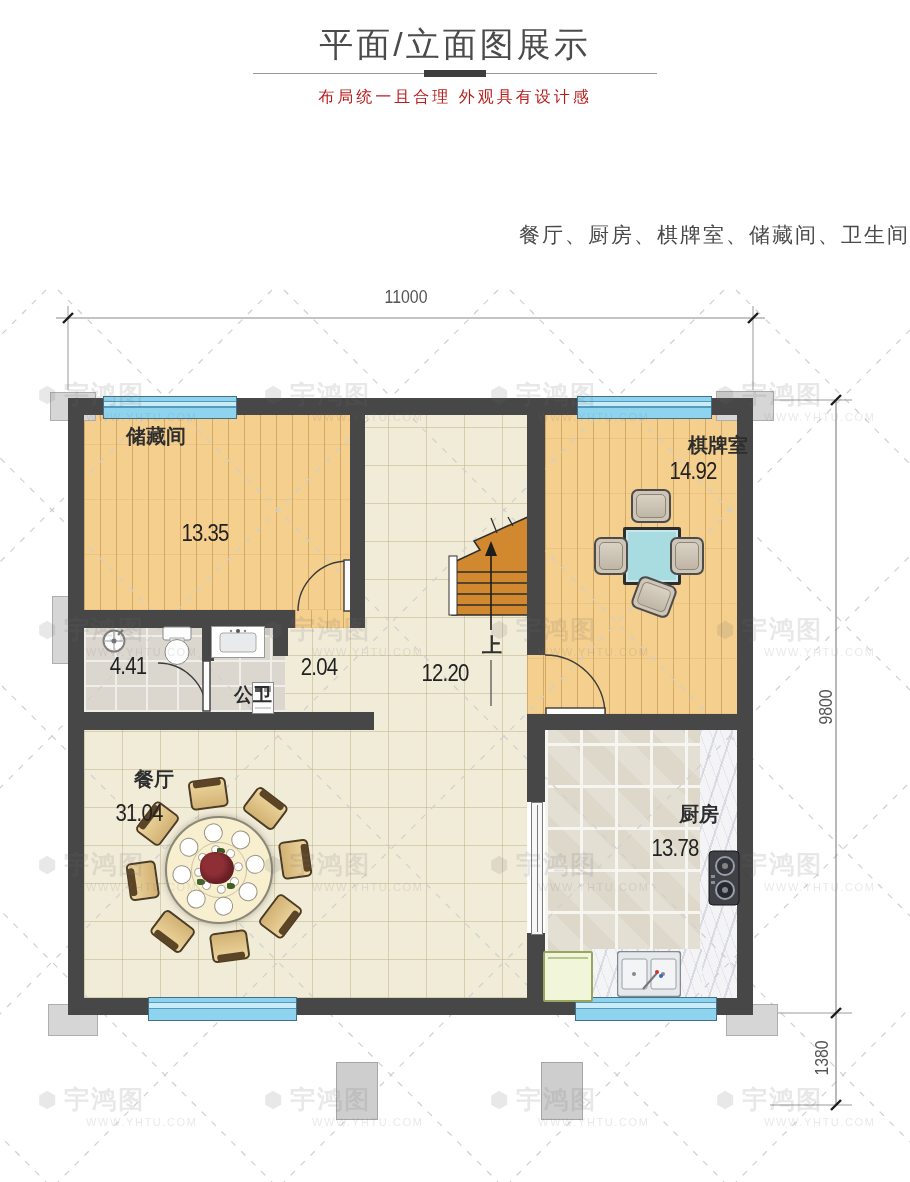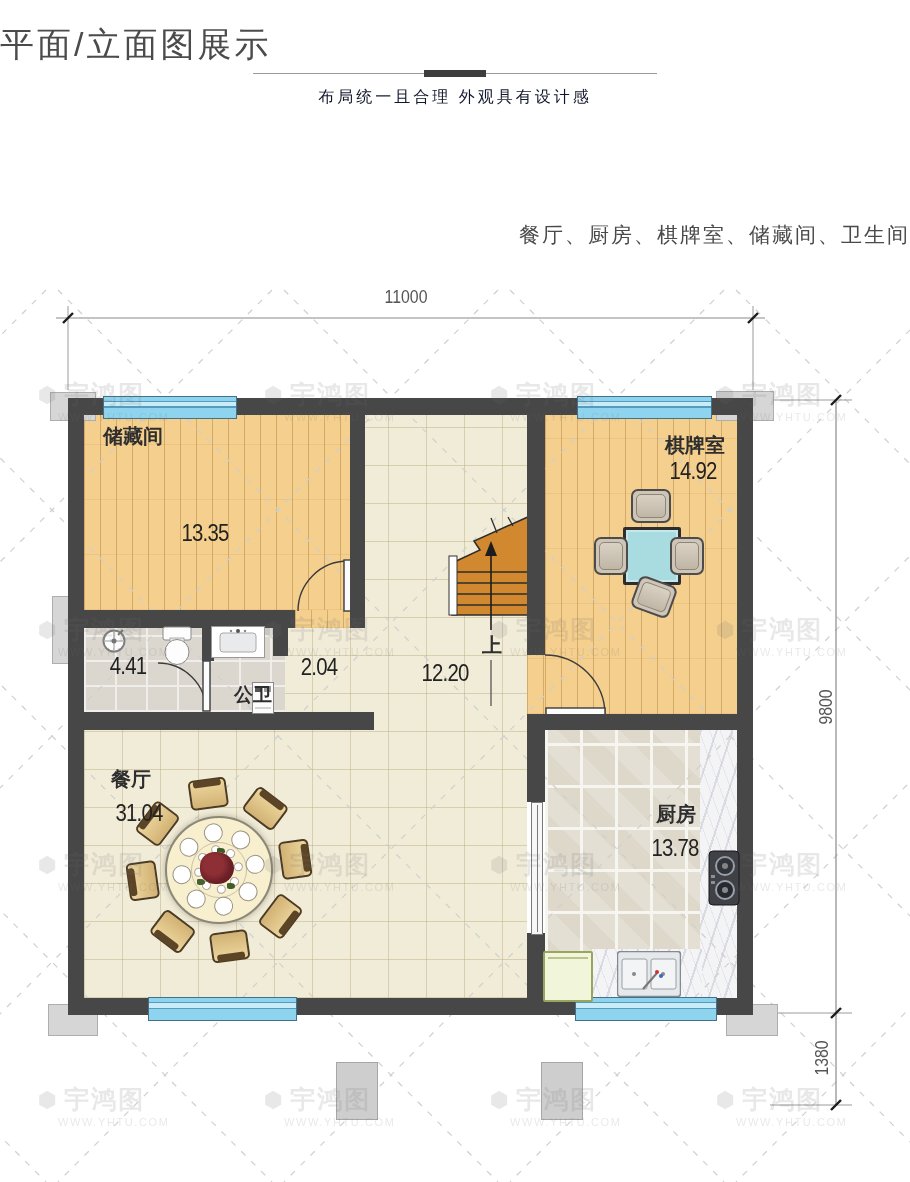--- a/index.html
+++ b/index.html
@@ -1,25 +1,25 @@
 <!DOCTYPE html>
 <html><head>
 <meta charset="utf-8">
 <style>
   html,body{margin:0;padding:0;background:#fff;}
   .page{position:relative;width:910px;height:1182px;background:#ffffff;overflow:hidden;
         font-family:"Liberation Sans",sans-serif;color:#333;}
 
   
-  .title{position:absolute;top:22px;left:0;width:100%;text-align:left;
+  .title{position:absolute;top:22px;left:0;width:100%;text-align:center;
          font-size:34px;letter-spacing:3px;color:#4b4b4b;font-weight:400;}
   .divider-line{position:absolute;top:73px;left:253px;width:404px;height:1px;background:#9a9a9a;}
   .divider-center{position:absolute;top:70px;left:424px;width:62px;height:7px;background:#3e3e3e;}
   .subtitle{position:absolute;top:87px;left:0;width:100%;text-align:center;
-            font-size:16px;letter-spacing:3px;color:#0f172a;}
+            font-size:16px;letter-spacing:3px;color:#b91c1c;}
   .banner{position:absolute;top:168px;left:330px;width:250px;height:41px;background:#c8161d;
           color:#fff;display:flex;align-items:center;justify-content:center;
           font-size:23px;letter-spacing:5px;font-weight:bold;
           font-family:"DejaVu Serif",serif;}
   .roomlist{position:absolute;top:221px;left:0;width:100%;text-align:right;
             font-size:21px;letter-spacing:2px;color:#4a4a4a;}
 
   
   .floor{position:absolute;}
   .floor-tile{background-color:#f1ecd8;
@@ -43,21 +43,21 @@
   .wall{position:absolute;background:#474747;}
   .window{position:absolute;border:1px solid #44718a;
     background:linear-gradient(180deg,#8fd4ee 0 18%,#549bbc 18% 24%,#c9ecf8 24% 44%,#549bbc 44% 50%,#8fd4ee 50% 100%);}
   .sill{position:absolute;background:#d6d6d6;border:1px solid #aeaeae;}
   .pillar{position:absolute;background:#cecece;border:1px solid #a6a6a6;}
   .slider{position:absolute;background:#f7f7f7;border:1px solid #7a7a7a;}
   .slider::after{content:"";position:absolute;left:50%;top:2px;bottom:2px;width:1px;background:#7a7a7a;}
 
   
   .label{position:absolute;transform:translate(-50%,-50%);white-space:nowrap;color:#2e2e2e;}
-  .room-name{font-size:20px;font-weight:bold;}
+  .room-name{font-size:20px;font-weight:bold;margin-left:23px;}
   .area-num{font-size:24px;color:#222;transform:translate(-50%,-50%) scaleX(.85);letter-spacing:-1px;}
   .small-name{font-size:19px;font-weight:bold;}
   .up-label{font-size:20px;font-weight:bold;}
   .dim-num{font-size:18px;color:#555;transform:translate(-50%,-50%) scaleX(.88);}
   .dim-vert{transform:translate(-50%,-50%) rotate(-90deg) scaleX(.88);}
 
   
   .fx{position:absolute;}
   .mtable{position:absolute;left:623px;top:527px;width:52px;height:52px;background:#a8dce0;
           border:3px solid #2e2e2e;border-radius:2px;box-shadow:inset 0 0 0 2px rgba(255,255,255,.35);}
@@ -81,21 +81,21 @@
   .dcup{position:absolute;left:-3.5px;top:-3.5px;width:7px;height:7px;border-radius:50%;
           background:#fff;border:1px solid #a8a295;}
   .centerpiece{position:absolute;left:-17px;top:-16px;width:34px;height:32px;border-radius:46% 54% 52% 48%;
           background:radial-gradient(circle at 40% 40%,#8e2f35 0 35%,#6d2027 60%,#54161c 100%);
           box-shadow:14px 18px 0 -13px #3f5e2a,-16px 14px 0 -13px #44632e,4px -17px 0 -13px #3c5a28;}
 
   
   .wm{position:absolute;width:190px;opacity:.15;color:#6e6e6e;pointer-events:none;}
   .wm-top{display:flex;align-items:center;gap:6px;font-size:25px;font-weight:bold;letter-spacing:2px;}
   .wm-logo{font-size:21px;}
-  .wm-url{font-size:11px;letter-spacing:1.6px;margin-left:20px;}
+  .wm-url{font-size:11px;letter-spacing:1.6px;margin-left:48px;}
 
   .dashline{stroke:#cfcfcf;stroke-width:1.2;stroke-dasharray:6 8;}
   svg.overlay{position:absolute;left:0;top:0;}
 </style>
 </head>
 <body>
 
 <div class="page">
 
   <div class="title">平面/立面图展示</div>

